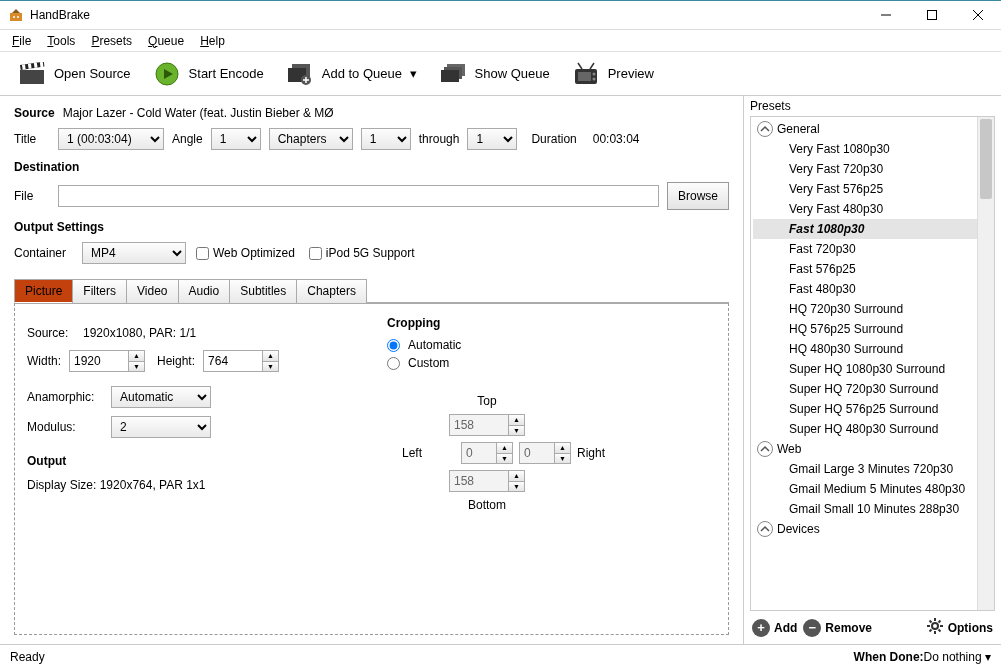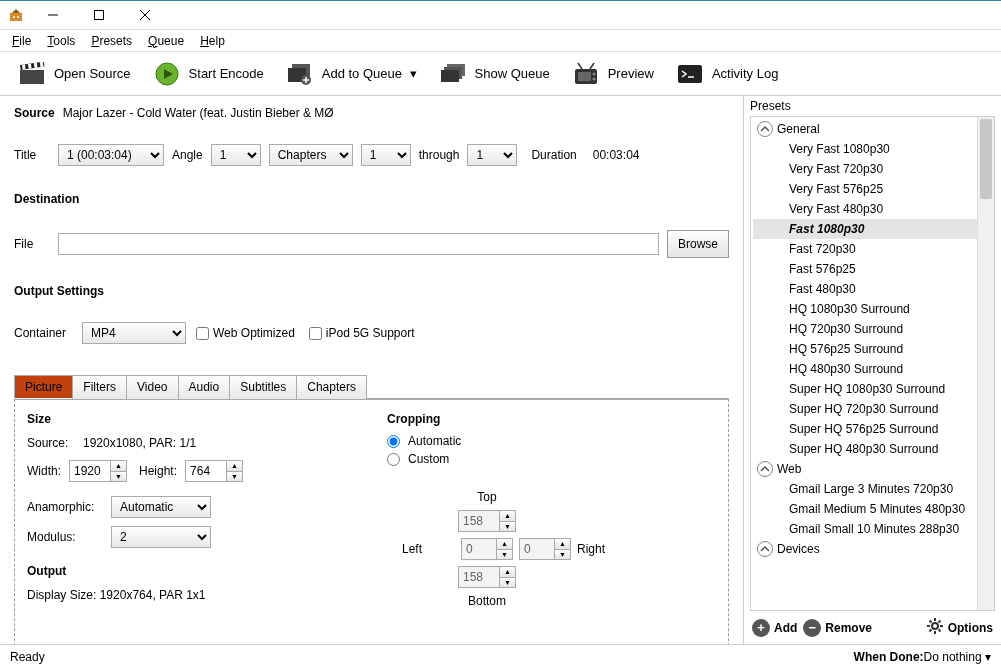--- a/index.html
+++ b/index.html
@@ -8,34 +8,34 @@
 .titlebar .app-icon { width: 16px; height: 16px; margin-right: 6px; }
 .titlebar .title { flex: 1; font-size: 12px; }
 .titlebar .win-btn { width: 46px; height: 30px; display: flex; align-items: center; justify-content: center; font-family: "Segoe UI Symbol"; }
 .menubar { height: 22px; display: flex; align-items: center; padding-left: 6px; gap: 4px; background: #fff; border-bottom: 1px solid #e0e0e0; }
 .menubar span { padding: 2px 6px; cursor: default; }
 .menubar span u { text-decoration: underline; }
 .toolbar { height: 44px; display: flex; align-items: center; gap: 6px; padding: 0 10px; background: #fff; border-bottom: 1px solid #ccc; }
 .toolbar .tb-btn { display: flex; align-items: center; gap: 8px; padding: 4px 8px; cursor: pointer; font-size: 13px; }
 .toolbar .tb-icon { width: 28px; height: 24px; display: flex; align-items: center; justify-content: center; font-size: 20px; }
 .content { flex: 1; display: flex; min-height: 0; }
-.main { flex: 1; padding: 10px 14px; display: flex; flex-direction: column; gap: 24px; overflow: hidden; }
+.main { flex: 1; padding: 10px 14px; display: flex; flex-direction: column; gap: 8px; overflow: hidden; }
 .row { display: flex; align-items: center; gap: 8px; }
 .bold { font-weight: 700; }
 select { height: 22px; border: 1px solid #aaa; background: linear-gradient(#fdfdfd,#e9e9e9); font-size: 12px; padding: 1px 4px; }
 input[type=text] { height: 22px; border: 1px solid #aaa; background:#fff; font-size: 12px; padding: 2px 4px; }
 button.btn { height: 28px; border: 1px solid #999; background: linear-gradient(#fdfdfd,#e4e4e4); font-size: 12px; padding: 2px 10px; cursor: pointer; }
 .section-head { font-weight: 700; margin-top: 2px; }
 .checkbox { display: flex; align-items: center; gap: 4px; }
 .tabs { display: flex; border-bottom: 1px solid #aaa; }
 .tab { padding: 4px 10px; border: 1px solid #aaa; border-bottom: none; background: linear-gradient(#fdfdfd,#e9e9e9); margin-right: -1px; cursor: pointer; position: relative; top: 1px; }
 .tab.active { background: #c2410c; border-bottom: 1px solid #fff; font-weight: 400; }
 .tab-body { border: 1px dashed #999; border-top: 1px solid #aaa; padding: 12px; display: flex; gap: 30px; height: 332px; }
 .spinctrl { display: flex; }
-.spinctrl input { width: 42px; text-align: left; }
+.spinctrl input { width: 60px; text-align: left; }
 .spinbtns { display: flex; flex-direction: column; border: 1px solid #aaa; border-left: none; width: 16px; }
 .spinbtns div { flex:1; background: linear-gradient(#fdfdfd,#e4e4e4); font-size: 7px; display:flex; align-items:center; justify-content:center; line-height:1; }
 .spinbtns div:first-child { border-bottom:1px solid #aaa; }
 .sidebar { width: 258px; border-left: 1px solid #ccc; display: flex; flex-direction: column; }
 .sidebar-head { padding: 3px 6px; font-size: 12px; }
 .preset-list { flex:1; overflow:hidden; border: 1px solid #ccc; margin: 0 6px; position: relative; }
 .preset-scroll { position:absolute; right:0; top:0; bottom:0; width:17px; background:#f0f0f0; border-left:1px solid #ddd; }
 .preset-thumb { position:absolute; left:2px; right:2px; top:2px; height:80px; background:#c7c7c7; border-radius:2px; }
 .preset-items { padding: 2px 0 2px 2px; }
 .preset-group { display:flex; align-items:center; gap:4px; padding: 2px 4px; font-size:12px; cursor:pointer; }
@@ -56,20 +56,21 @@
 
 <div class="titlebar">
   <span class="app-icon">
     <svg viewBox="0 0 16 16">
         <rect x="2" y="6" width="12" height="8" fill="#d78b2a"></rect>
         <path d="M4 6 L8 2 L12 6 Z" fill="#8b5a1f"></path>
         <circle cx="6" cy="10" r="1" fill="#fff"></circle>
         <circle cx="10" cy="10" r="1" fill="#fff"></circle>
       </svg>
   </span>
+  <span class="title">HandBrake</span>
   <div class="win-btn">
     <svg width="10" height="10">
         <line x1="0" y1="5" x2="10" y2="5" stroke="#000" stroke-width="1"></line>
       </svg>
   </div>
   <div class="win-btn">
     <svg width="10" height="10">
         <rect x="0.5" y="0.5" width="9" height="9" fill="none" stroke="#000" stroke-width="1"></rect>
       </svg>
   </div>
@@ -140,30 +141,20 @@
     <span class="tb-icon">
       <svg viewBox="0 0 28 24" width="28" height="24">
           <rect x="3" y="7" width="22" height="15" rx="2" fill="#333"></rect>
           <rect x="6" y="10" width="13" height="9" fill="#666"></rect>
           <circle cx="22" cy="12" r="1.5" fill="#888"></circle>
           <circle cx="22" cy="17" r="1.5" fill="#888"></circle>
           <path d="M10 7 L6 1 M18 7 L22 1" stroke="#333" stroke-width="1.5"></path>
         </svg>
     </span>
     <span>Preview</span>
-  </div>
-  <div class="tb-btn">
-    <span class="tb-icon">
-      <svg viewBox="0 0 28 24" width="28" height="24">
-          <rect x="2" y="3" width="24" height="18" rx="2" fill="#222"></rect>
-          <path d="M6 9 L10 12 L6 15" stroke="#fff" stroke-width="1.5" fill="none"></path>
-          <line x1="12" y1="15" x2="18" y2="15" stroke="#fff" stroke-width="1.5"></line>
-        </svg>
-    </span>
-    <span>Activity Log</span>
   </div>
 </div>
 
 <div class="content">
   <div class="main">
 
     <div class="row">
       <span class="bold">Source</span>
       <span>Major Lazer - Cold Water (feat. Justin Bieber &amp; MØ</span>
     </div>
@@ -206,21 +197,20 @@
         <div class="tab active">Picture</div>
         <div class="tab">Filters</div>
         <div class="tab">Video</div>
         <div class="tab">Audio</div>
         <div class="tab">Subtitles</div>
         <div class="tab">Chapters</div>
       </div>
       <div class="tab-body">
 
         <div style="width:330px">
-          <div class="bold">Size</div>
           <div class="row" style="margin-top:10px">
             <span style="width:48px">Source:</span>
             <span>1920x1080, PAR: 1/1</span>
           </div>
           <div class="row" style="margin-top:10px">
             <span>Width:</span>
             <div class="spinctrl">
               <input type="text" value="1920" style="">
               <div class="spinbtns">
                   <div>▲</div>
@@ -322,21 +312,20 @@
             <span>General</span>
           </div>
           <div class="preset-item">Very Fast 1080p30</div>
           <div class="preset-item">Very Fast 720p30</div>
           <div class="preset-item">Very Fast 576p25</div>
           <div class="preset-item">Very Fast 480p30</div>
           <div class="preset-item selected">Fast 1080p30</div>
           <div class="preset-item">Fast 720p30</div>
           <div class="preset-item">Fast 576p25</div>
           <div class="preset-item">Fast 480p30</div>
-          <div class="preset-item">HQ 1080p30 Surround</div>
           <div class="preset-item">HQ 720p30 Surround</div>
           <div class="preset-item">HQ 576p25 Surround</div>
           <div class="preset-item">HQ 480p30 Surround</div>
           <div class="preset-item">Super HQ 1080p30 Surround</div>
           <div class="preset-item">Super HQ 720p30 Surround</div>
           <div class="preset-item">Super HQ 576p25 Surround</div>
           <div class="preset-item">Super HQ 480p30 Surround</div>
           <div class="preset-group">
             <span class="collapse-icon">
               <svg width="10" height="10">

